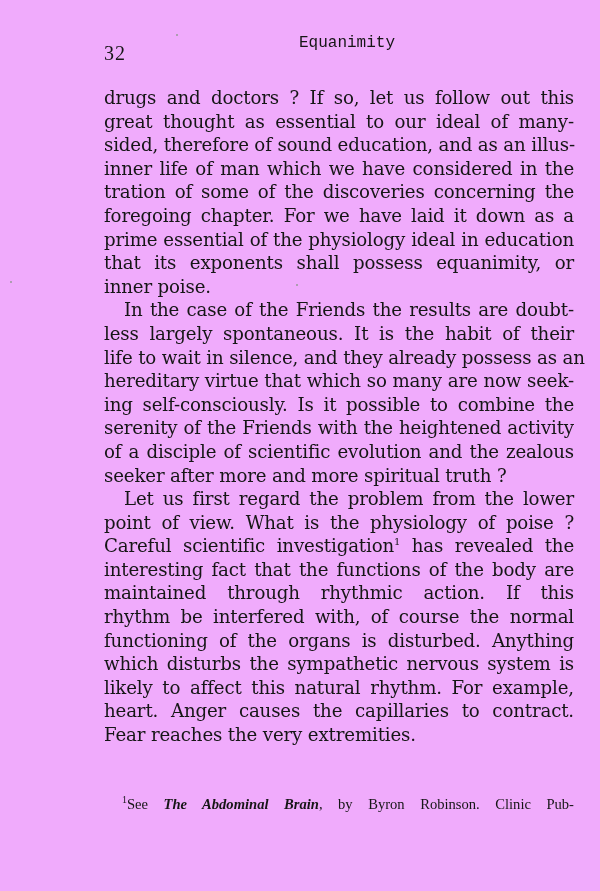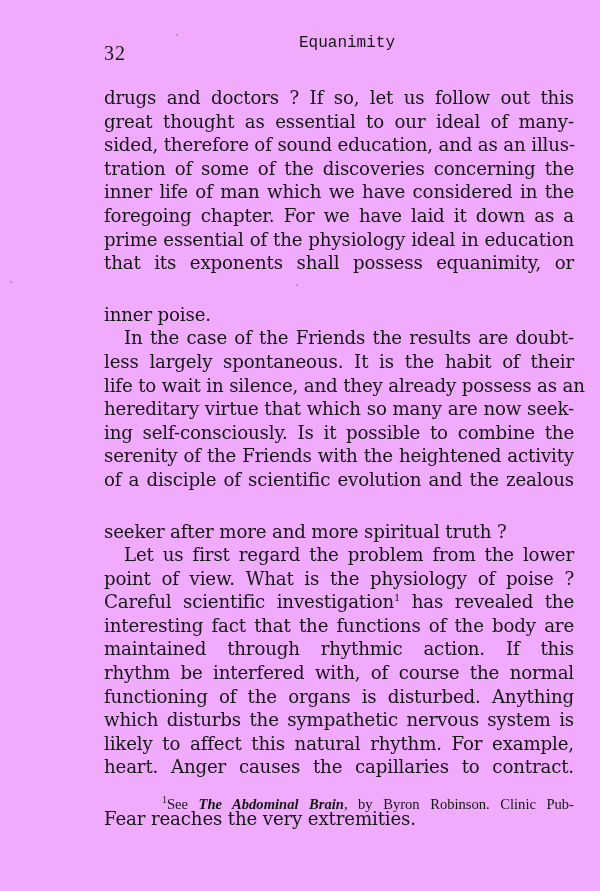--- a/index.html
+++ b/index.html
@@ -58,21 +58,20 @@
       line-height: 23.6px;
       height: 23.6px;
       white-space: nowrap;
       text-align: justify;
       text-align-last: justify;
       font-family: "DejaVu Serif", serif;
       letter-spacing: -0.15px;
     }
     .line.last {
       text-align-last: left;
-      margin-top: 28px;
     }
     .line.indent {
       padding-left: 20px;
     }
     .footnote-ref {
       font-size: 10px;
       vertical-align: super;
       line-height: 0;
     }
     .footnotes {
@@ -83,21 +82,20 @@
     }
     .fn-line {
       display: block;
       font-size: 14.6px;
       line-height: 21px;
       height: 21px;
       white-space: nowrap;
       text-align: justify;
       text-align-last: justify;
       font-family: "Liberation Serif", serif;
-      margin-left: 40px;
     }
     .fn-line.last { text-align-last: left; }
     .fn-line.indent { padding-left: 18px; }
     .fn-mark {
       font-size: 10px;
       vertical-align: super;
       line-height: 0;
     }
     .fn-title { font-style: italic; font-weight: bold; }
     .speck {
@@ -120,22 +118,22 @@
     <span class="page-number">32</span>
     <span class="running-title">Equanimity</span>
   </div>
 
   <div class="body-text">
 
     <div>
       <span class="line">drugs and doctors ?  If so, let us follow out this</span>
       <span class="line">great thought as essential to our ideal of many-</span>
       <span class="line">sided, therefore of sound education, and as an illus-</span>
+      <span class="line">inner life of man which we have considered in the</span>
       <span class="line">tration of some of the discoveries concerning the</span>
-      <span class="line">inner life of man which we have considered in the</span>
       <span class="line">foregoing chapter.  For we have laid it down as a</span>
       <span class="line">prime essential of the physiology ideal in education</span>
       <span class="line">that its exponents shall possess equanimity, or</span>
       <span class="line last">inner poise.</span>
     </div>
 
     <div>
       <span class="line indent">In the case of the Friends the results are doubt-</span>
       <span class="line">less largely spontaneous.  It is the habit of their</span>
       <span class="line">life to wait in silence, and they already possess as an</span>

